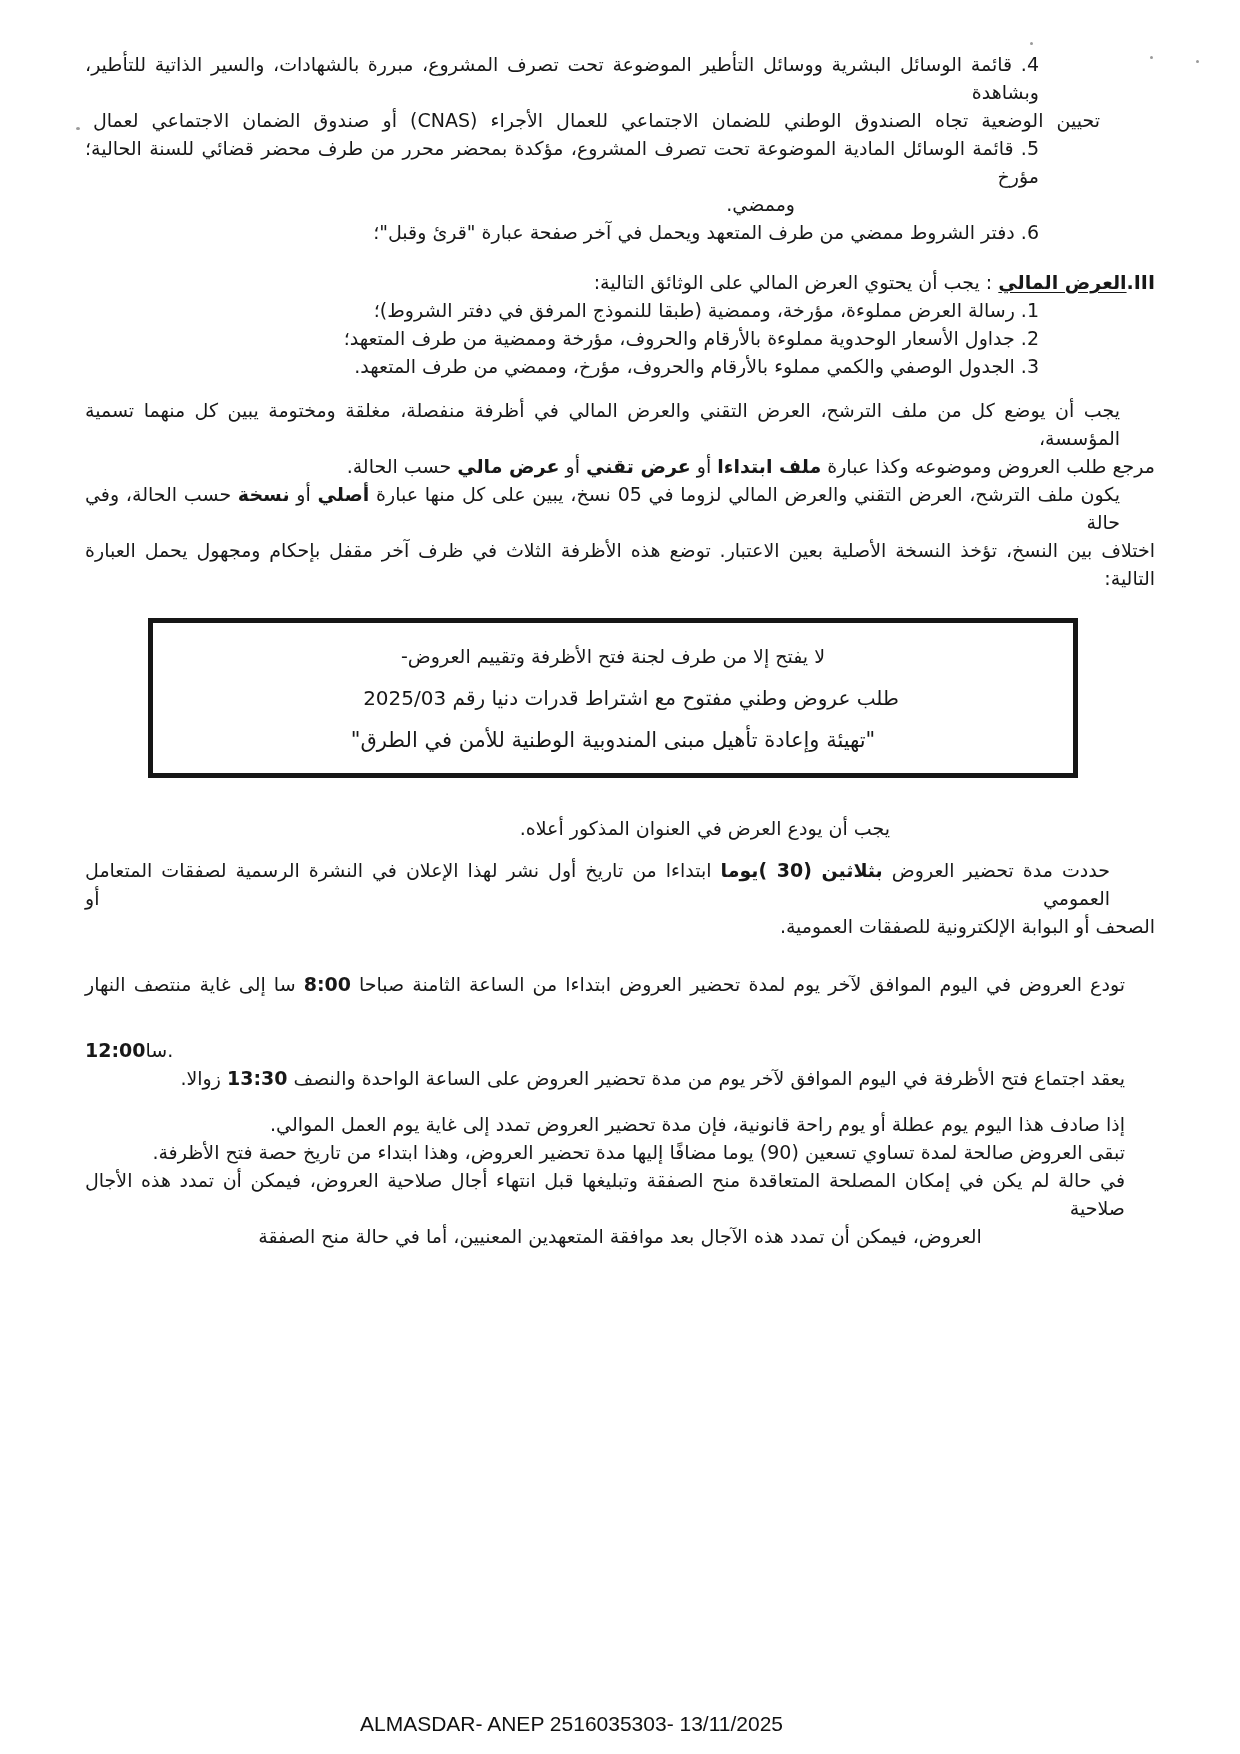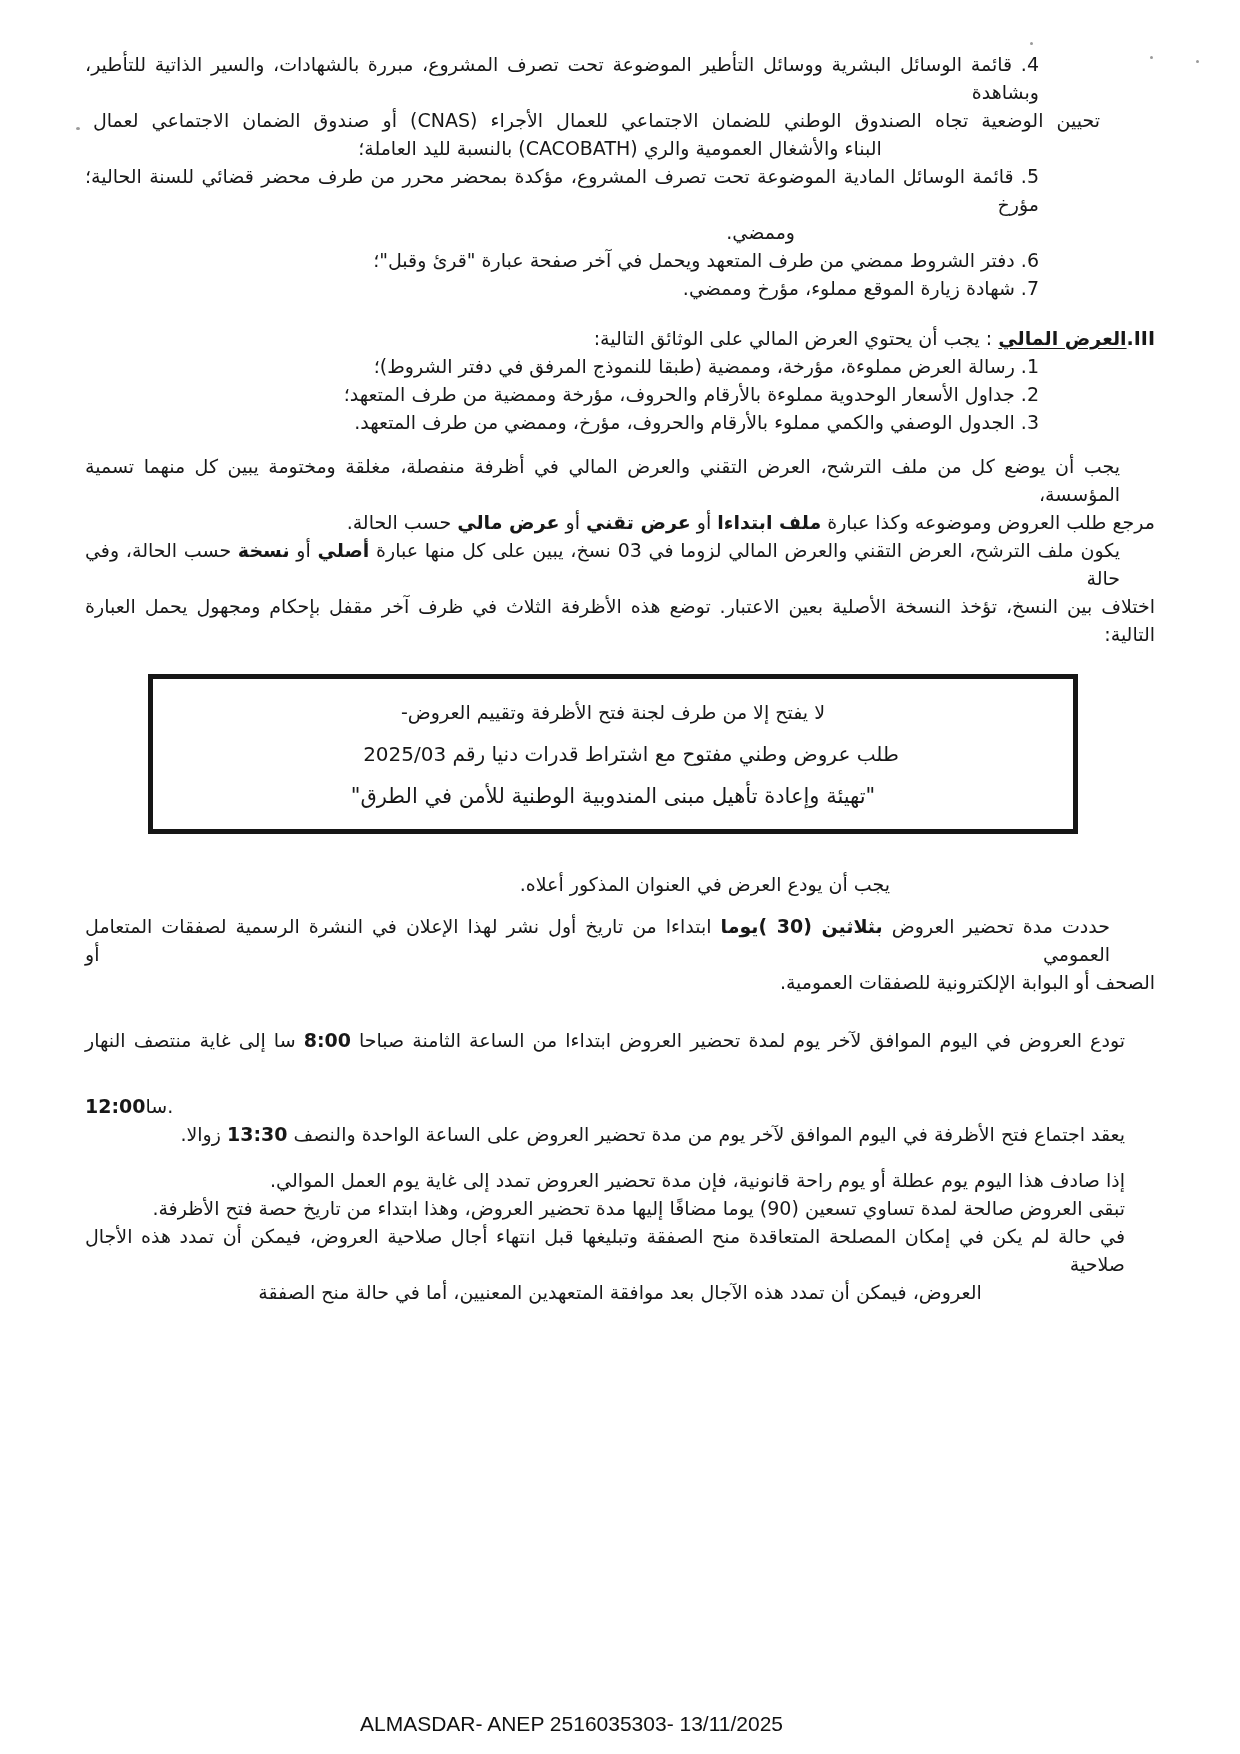--- a/index.html
+++ b/index.html
@@ -51,36 +51,34 @@
   }
   .speck { position:absolute; background:#9a9a9a; border-radius:50%; }
 </style>
 </head>
 <body>
 
 <div class="content">
 
   <div class="line just num-item">4. قائمة الوسائل البشرية ووسائل التأطير الموضوعة تحت تصرف المشروع، مبررة بالشهادات، والسير الذاتية للتأطير، وبشاهدة</div>
   <div class="line just cont2">تحيين الوضعية تجاه الصندوق الوطني للضمان الاجتماعي للعمال الأجراء (CNAS) أو صندوق الضمان الاجتماعي لعمال</div>
-  <div class="line center">البناء والأشغال العمومية والري (CACOBATH) بالنسبة لليد العاملة؛</div>
 
   <div class="line just num-item">5. قائمة الوسائل المادية الموضوعة تحت تصرف المشروع، مؤكدة بمحضر محرر من طرف محضر قضائي للسنة الحالية؛ مؤرخ</div>
   <div class="line mamdi">وممضي.</div>
 
   <div class="line num-item">6. دفتر الشروط ممضي من طرف المتعهد ويحمل في آخر صفحة عبارة "قرئ وقبل"؛</div>
-  <div class="line num-item">7. شهادة زيارة الموقع مملوء، مؤرخ وممضي.</div>
 
   <div class="line mt22"><span class="b">III.</span><span class="b u">العرض المالي</span><span> : يجب أن يحتوي العرض المالي على الوثائق التالية:</span></div>
   <div class="line num-item">1. رسالة العرض مملوءة، مؤرخة، وممضية (طبقا للنموذج المرفق في دفتر الشروط)؛</div>
   <div class="line num-item">2. جداول الأسعار الوحدوية مملوءة بالأرقام والحروف، مؤرخة وممضية من طرف المتعهد؛</div>
   <div class="line num-item">3. الجدول الوصفي والكمي مملوء بالأرقام والحروف، مؤرخ، وممضي من طرف المتعهد.</div>
 
   <div class="line just ind35 mt16">يجب أن يوضع كل من ملف الترشح، العرض التقني والعرض المالي في أظرفة منفصلة، مغلقة ومختومة يبين كل منهما تسمية المؤسسة،</div>
   <div class="line"><span>مرجع طلب العروض وموضوعه وكذا عبارة </span><span class="b">ملف ابتداءا</span><span> أو </span><span class="b">عرض تقني</span><span> أو </span><span class="b">عرض مالي</span><span> حسب الحالة.</span></div>
-  <div class="line just ind35"><span>يكون ملف الترشح، العرض التقني والعرض المالي لزوما في 03 نسخ، يبين على كل منها عبارة </span><span class="b">أصلي</span><span> أو </span><span class="b">نسخة</span><span> حسب الحالة، وفي حالة</span></div>
+  <div class="line just ind35"><span>يكون ملف الترشح، العرض التقني والعرض المالي لزوما في 05 نسخ، يبين على كل منها عبارة </span><span class="b">أصلي</span><span> أو </span><span class="b">نسخة</span><span> حسب الحالة، وفي حالة</span></div>
   <div class="line just">اختلاف بين النسخ، تؤخذ النسخة الأصلية بعين الاعتبار. توضع هذه الأظرفة الثلاث في ظرف آخر مقفل بإحكام ومجهول يحمل العبارة التالية:</div>
 
   <div class="notice-box">
     <div class="line center nb1">لا يفتح إلا من طرف لجنة فتح الأظرفة وتقييم العروض-</div>
     <div class="line center nb2">طلب عروض وطني مفتوح مع اشتراط قدرات دنيا رقم 2025/03</div>
     <div class="line center nb3">"تهيئة وإعادة تأهيل مبنى المندوبية الوطنية للأمن في الطرق"</div>
   </div>
 
   <div class="line deposit mt36">يجب أن يودع العرض في العنوان المذكور أعلاه.</div>
 

